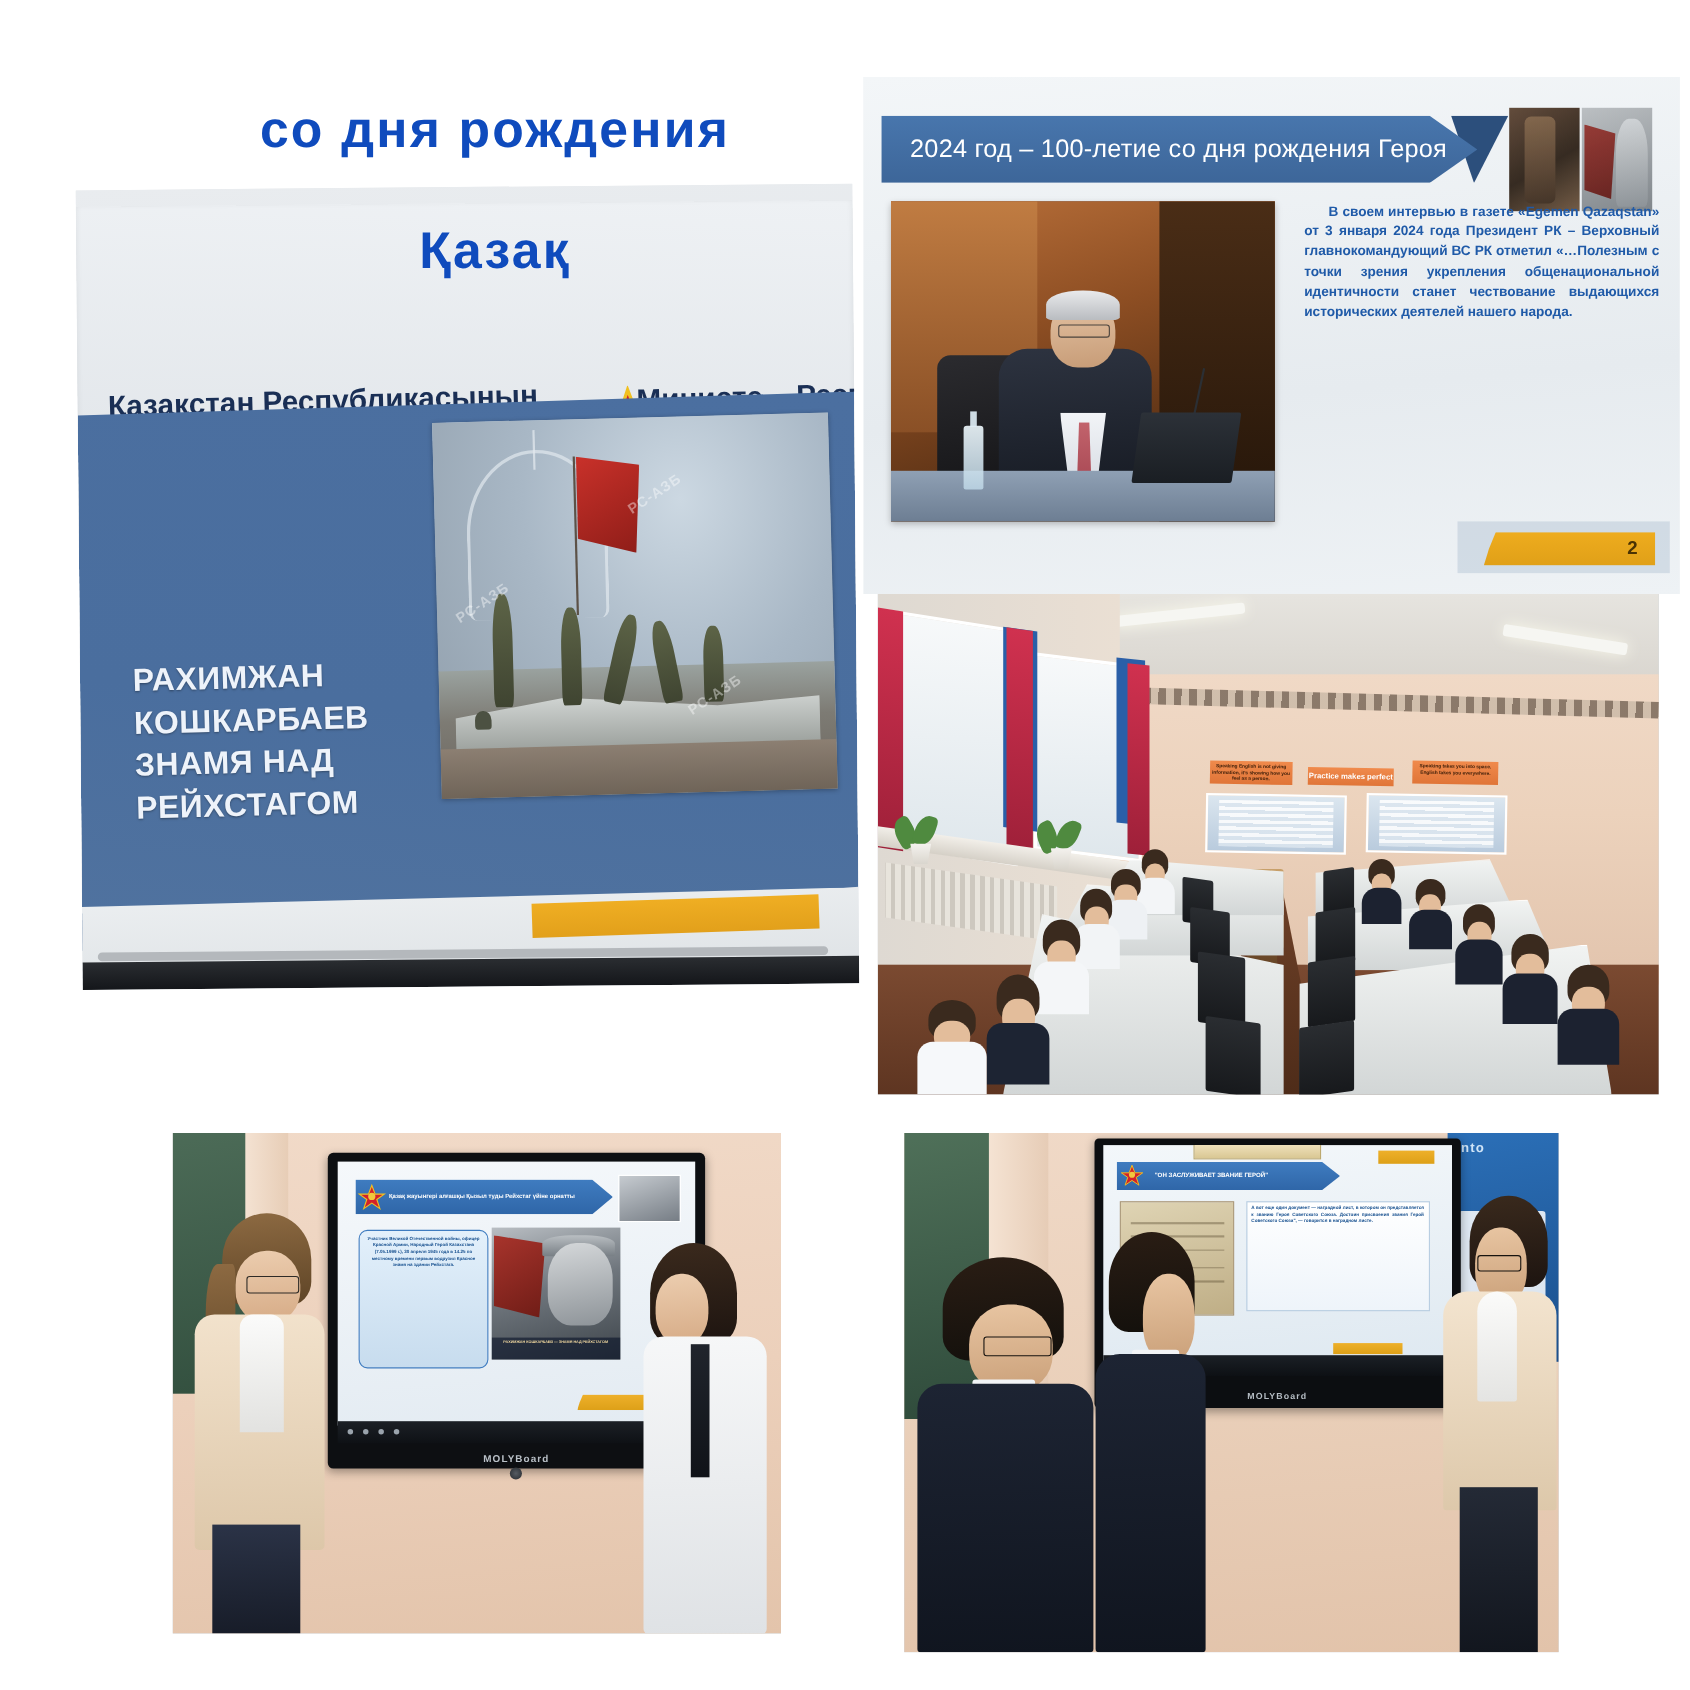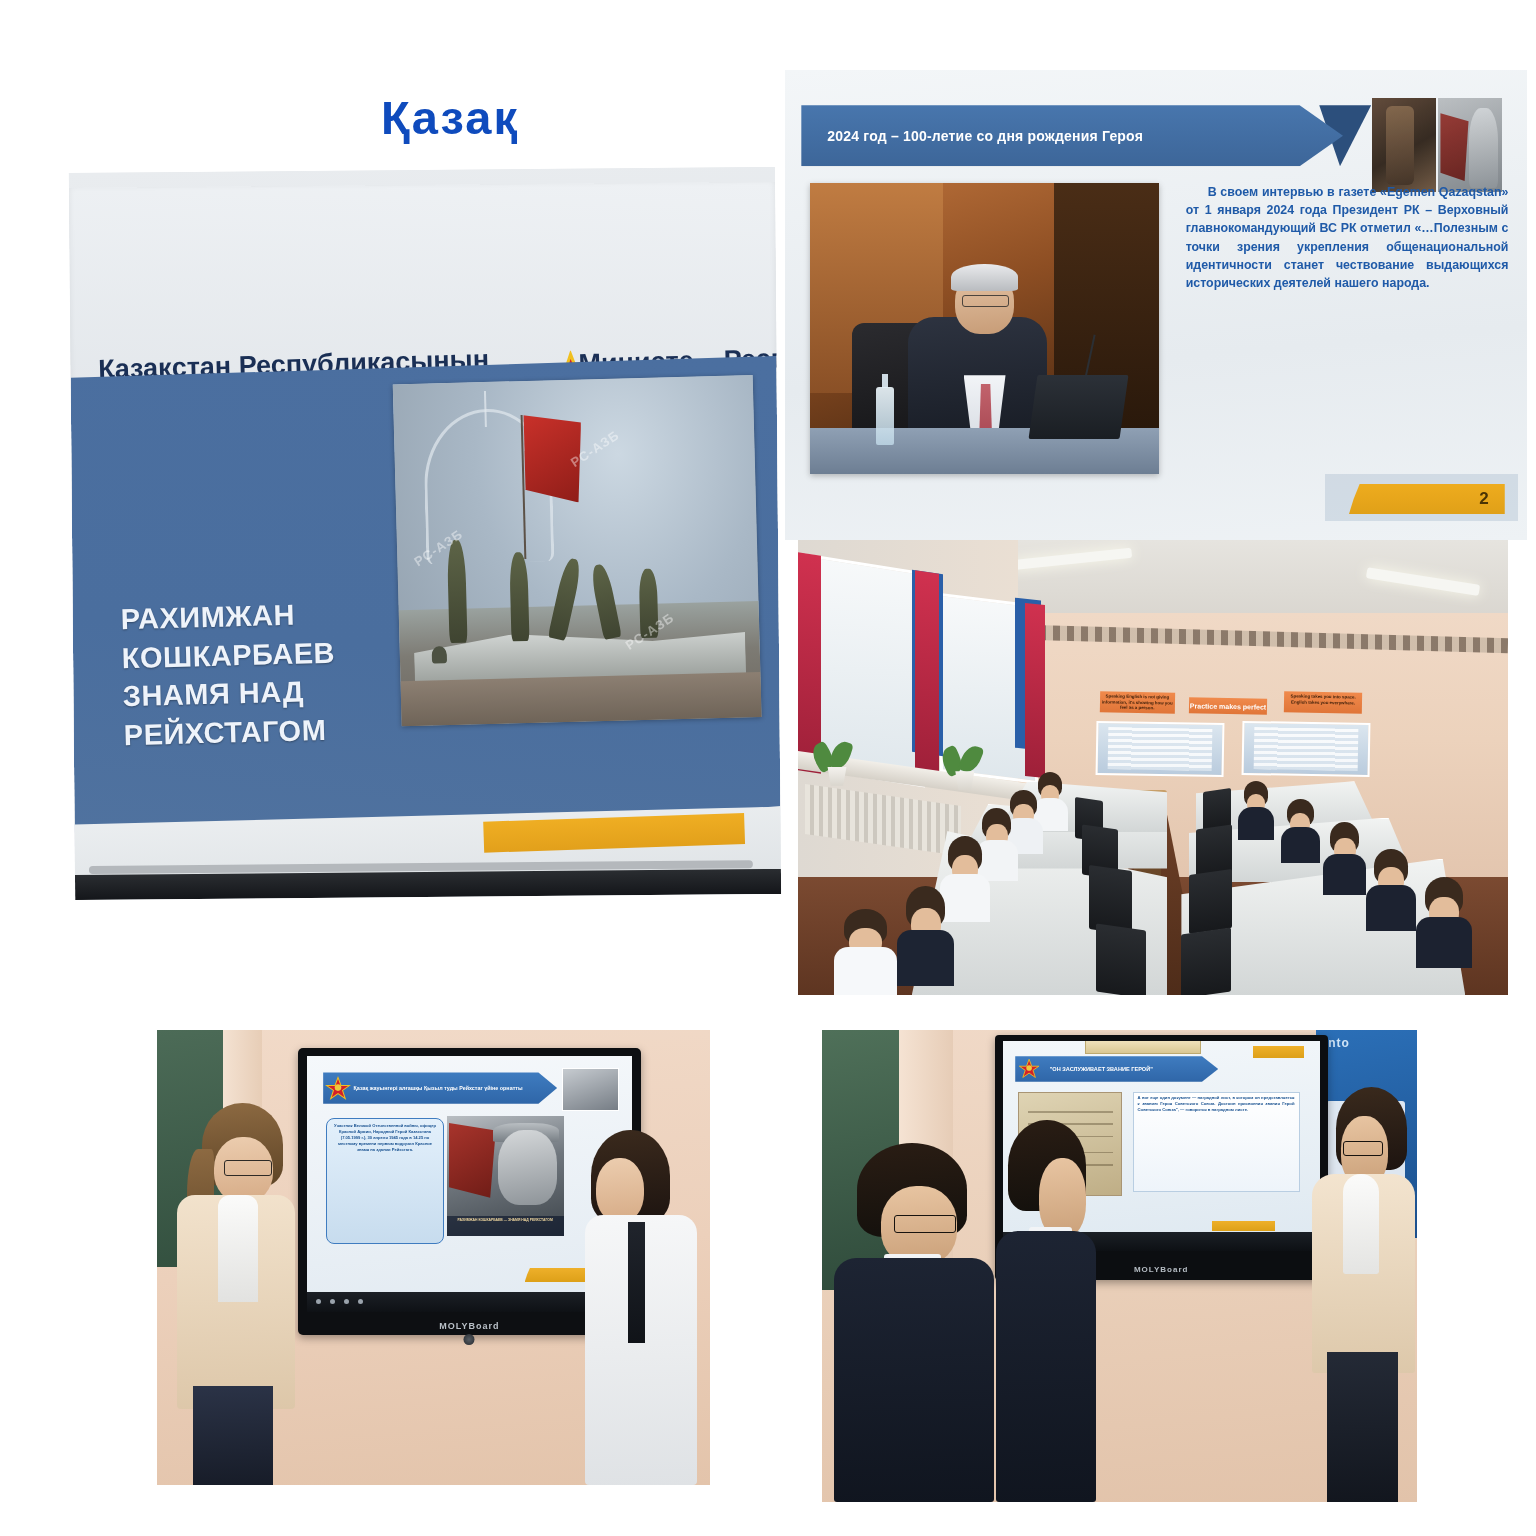--- a/index.html
+++ b/index.html
@@ -108,21 +108,21 @@
   
   #panel-slide2{left:785px;top:70px;width:742px;height:470px;
      background:#edf1f4;}
   .s2-bg{position:absolute;inset:0;
      background:linear-gradient(175deg,#f3f6f8 0%,#e6ebef 60%,#eef2f5 100%);}
   .s2-band{position:absolute;left:2.2%;top:7.5%;width:73%;height:13%;
      background:linear-gradient(180deg,#4876ad,#3d6699);
      clip-path:polygon(0 0,92% 0,100% 50%,92% 100%,0 100%);
      display:flex;align-items:center;
      box-shadow:0 2px 5px rgba(0,0,0,.18);}
-  .s2-band-text{color:#fff;font-size:14px;font-weight:700;
+  .s2-band-text{color:#fff;font-size:23px;font-weight:400;
      padding-left:26px;letter-spacing:.2px;white-space:nowrap;}
   .s2-band-notch{position:absolute;left:72%;top:7.5%;width:7%;height:13%;
      background:#2c4f7c;clip-path:polygon(0 0,100% 0,40% 100%);}
   .s2-corner-photos{position:absolute;right:3.4%;top:6%;width:17.5%;height:20%;
      display:flex;gap:2px;}
   .s2-cp{flex:1;position:relative;overflow:hidden;filter:saturate(.7);}
   .s2-cp1{background:linear-gradient(150deg,#6b4b33,#3a2a1d 55%,#7c5b3c);}
   .s2-cp1:after{content:"";position:absolute;left:22%;top:8%;width:44%;height:84%;
      background:linear-gradient(170deg,#8d6540,#4a3422);border-radius:6px;}
   .s2-cp2{background:linear-gradient(160deg,#b9bfc4,#7e868d);}
@@ -372,20 +372,21 @@
      border-radius:22px 22px 3px 3px;}
   .bb-collar{position:absolute;background:#f2f4f6;border-radius:3px;}
   .bb-glass{position:absolute;border:1.5px solid #17130f;border-radius:3px;}
 </style>
 </head>
 <body>
 
 <div class="collage">
 
   <div class="page-title">
+    <div>со дня рождения</div>
     <div>Қазақ</div>
   </div>
 
   <div class="photo" id="panel-slide1">
     <div class="s1-wall"></div>
     <div class="s1-header"></div>
     <div class="s1-head-l">Қазақстан Республикасының
 Қорғаныс министрлігі</div>
     <div class="s1-head-r">Министе...
 Респуб...</div>
@@ -456,21 +457,21 @@
       <div class="pr-head"></div>
       <div class="pr-hair"></div>
       <div class="pr-glass"></div>
       <div class="pr-desk"></div>
       <div class="pr-bottle"></div>
       <div class="pr-mic"></div>
       <div class="pr-laptop"></div>
     </div>
 
     <div class="s2-text">
-      <p>В своем интервью в газете «Egemen Qazaqstan» от 1 января 2024 года Президент РК – Верховный главнокомандующий ВС РК отметил «…Полезным с точки зрения укрепления общенациональной идентичности станет чествование выдающихся исторических деятелей нашего народа.</p>
+      <p>В своем интервью в газете «Egemen Qazaqstan» от 3 января 2024 года Президент РК – Верховный главнокомандующий ВС РК отметил «…Полезным с точки зрения укрепления общенациональной идентичности станет чествование выдающихся исторических деятелей нашего народа.</p>
     </div>
 
     <div class="s2-shadow"></div>
     <div class="s2-orange">
       <span class="s2-pagenum">2</span>
     </div>
   </div>
 
   <div class="photo" id="panel-class">
     <div class="cl-ceiling"></div>

